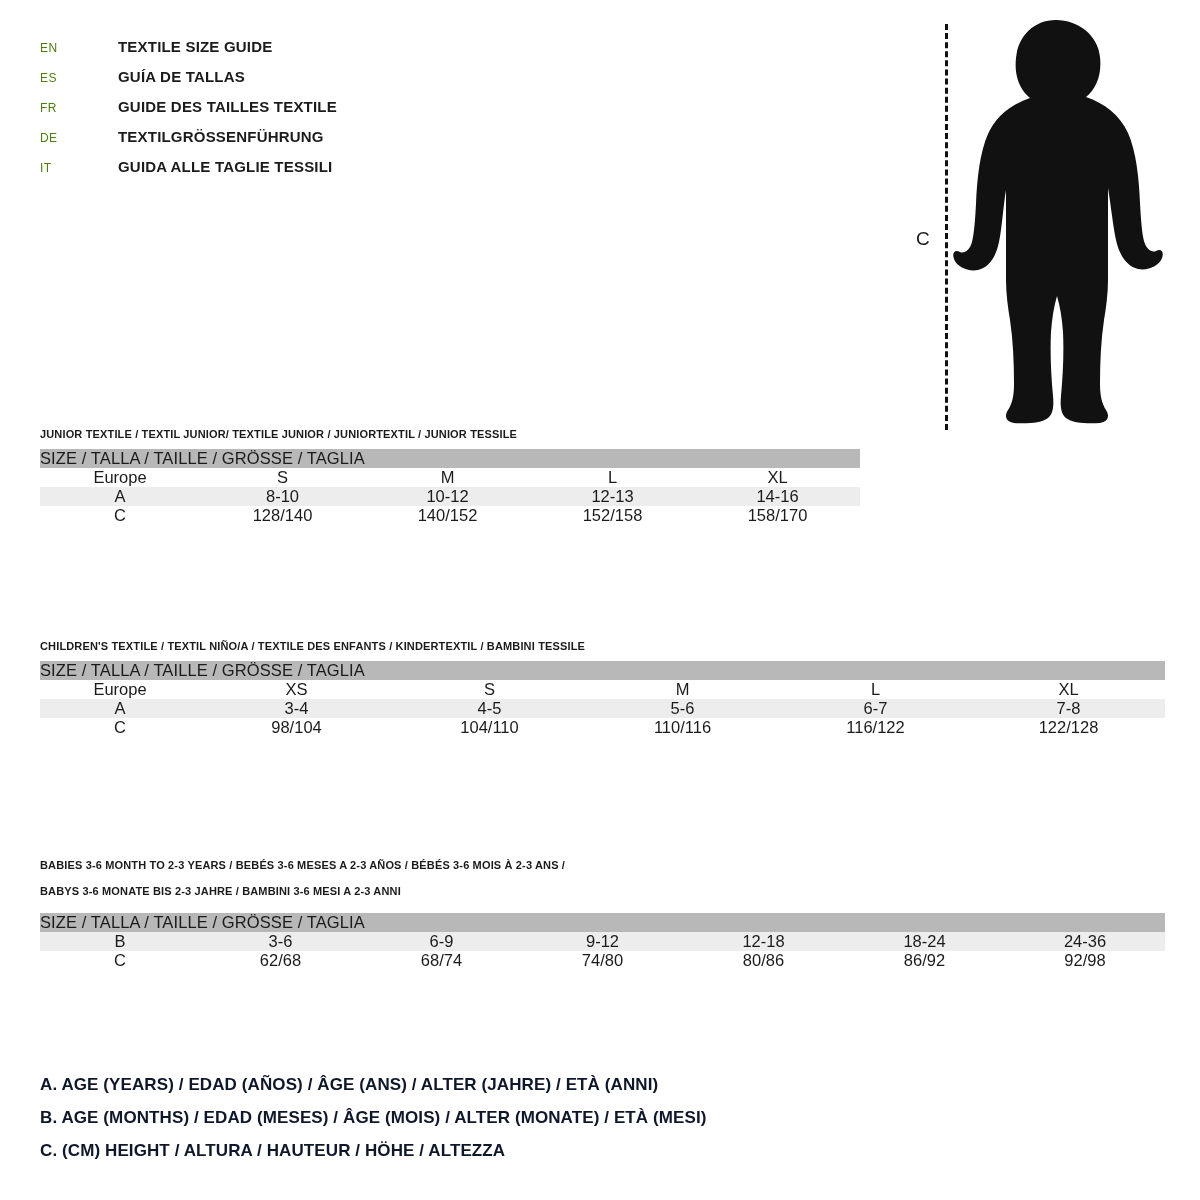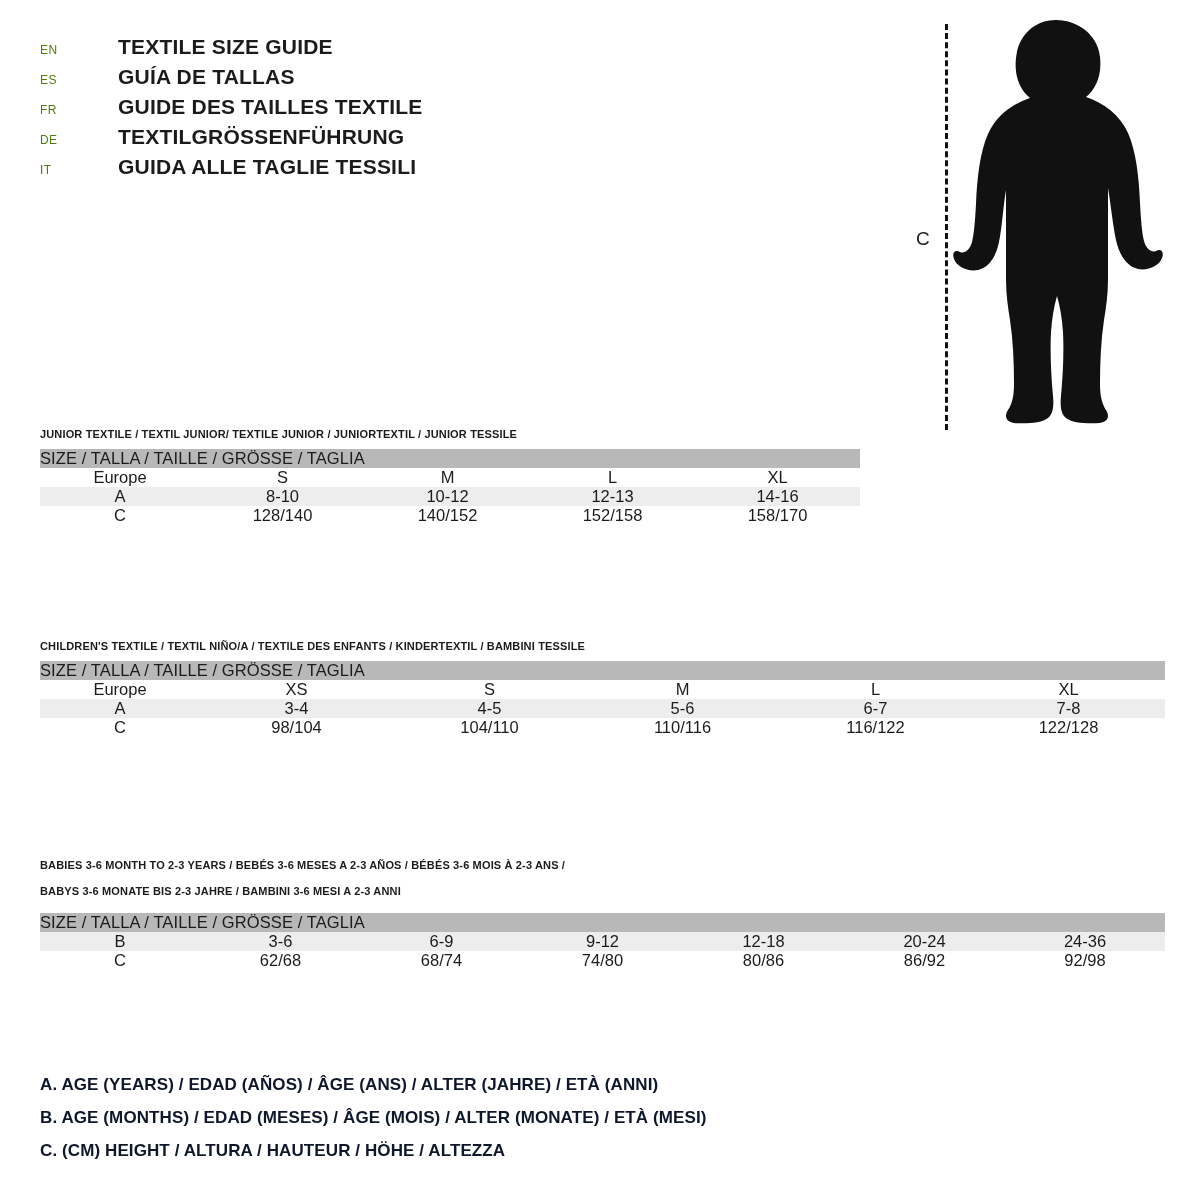--- a/index.html
+++ b/index.html
@@ -30,21 +30,21 @@
     line-height: 30px;
   }
   .header-lang {
     width: 78px;
     font-size: 12px;
     letter-spacing: 0.4px;
     font-weight: 400;
     color: #4d7c0f;
   }
   .header-text {
-    font-size: 21px;
+    font-size: 15px;
     font-weight: 700;
     letter-spacing: 0.2px;
     text-transform: uppercase;
     color: #1b1b1b;
   }
 
   
   .figure-area {
     position: absolute;
     left: 900px;
@@ -309,21 +309,21 @@
     <tbody>
       <tr class="row-head">
         <td colspan="7">SIZE / TALLA / TAILLE / GRÖSSE / TAGLIA</td>
       </tr>
       <tr class="row-alt">
         <td class="cell-label">B</td>
         <td class="cell-val">3-6</td>
         <td class="cell-val">6-9</td>
         <td class="cell-val">9-12</td>
         <td class="cell-val">12-18</td>
-        <td class="cell-val">20-24</td>
+        <td class="cell-val">18-24</td>
         <td class="cell-val">24-36</td>
       </tr>
       <tr class="row-plain">
         <td class="cell-label">C</td>
         <td class="cell-val">62/68</td>
         <td class="cell-val">68/74</td>
         <td class="cell-val">74/80</td>
         <td class="cell-val">80/86</td>
         <td class="cell-val">86/92</td>
         <td class="cell-val">92/98</td>

